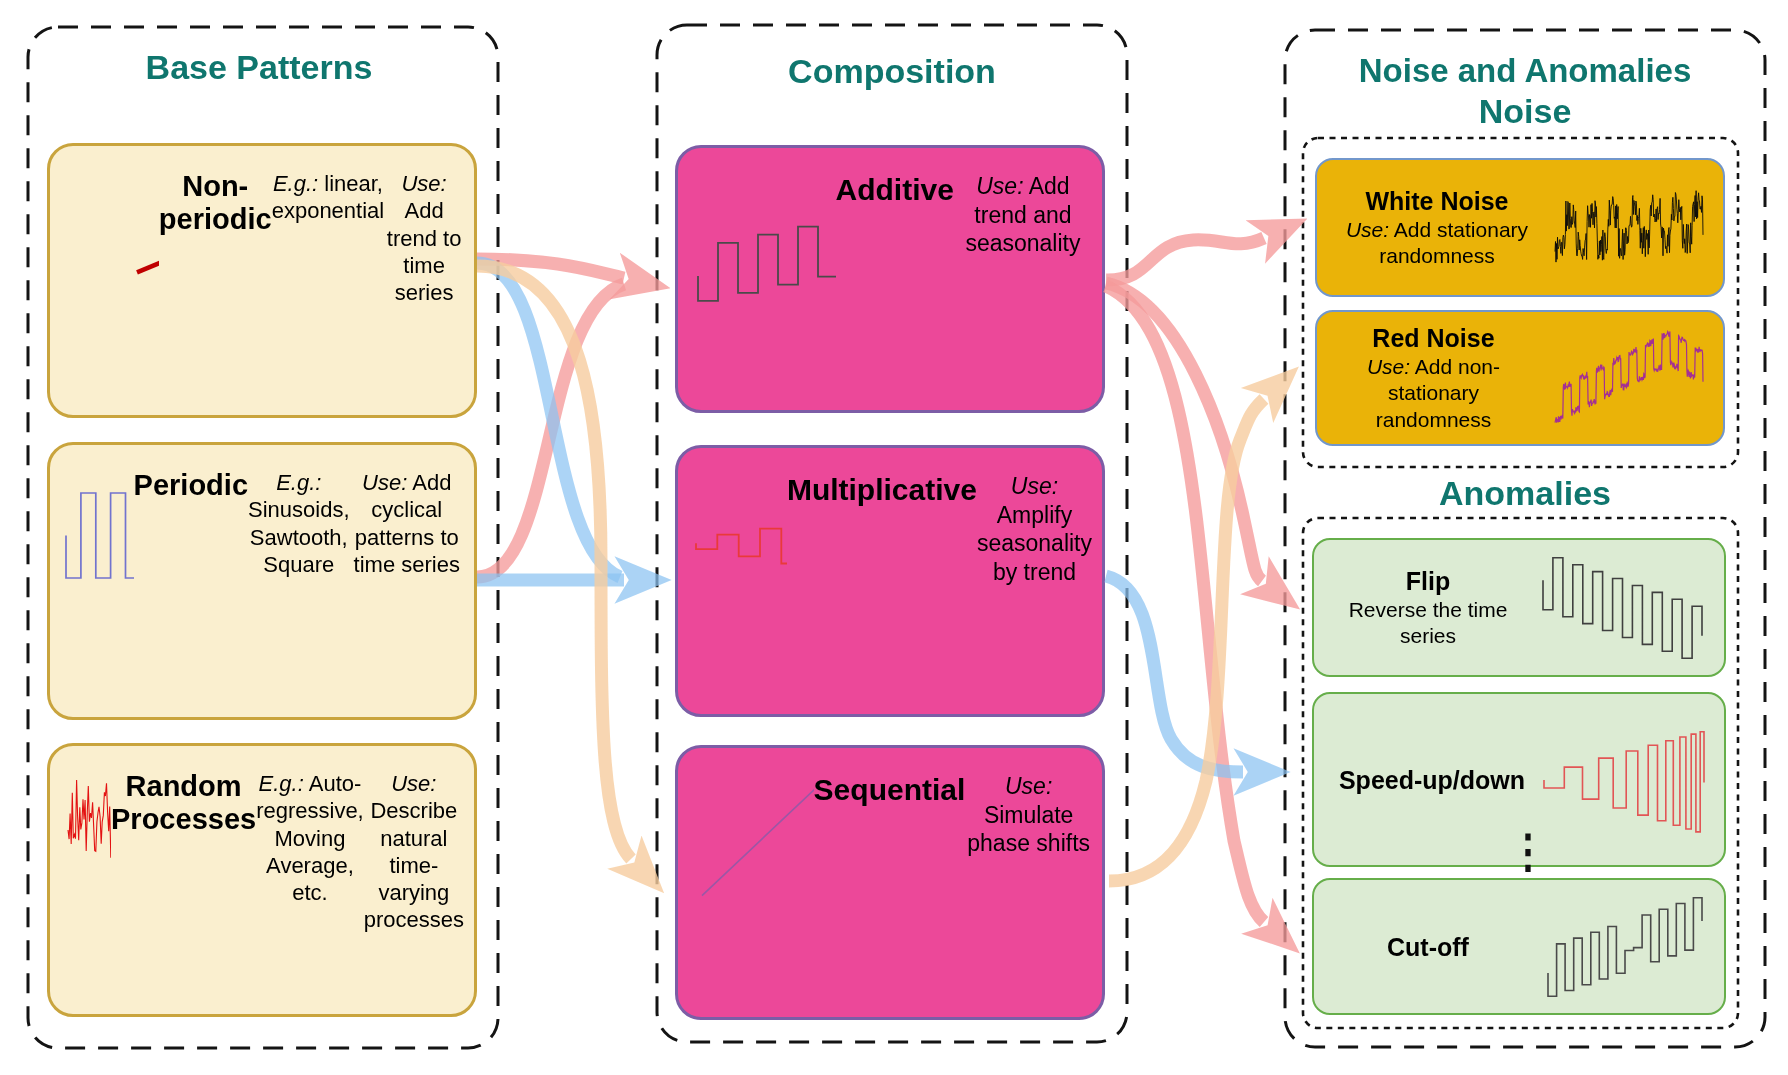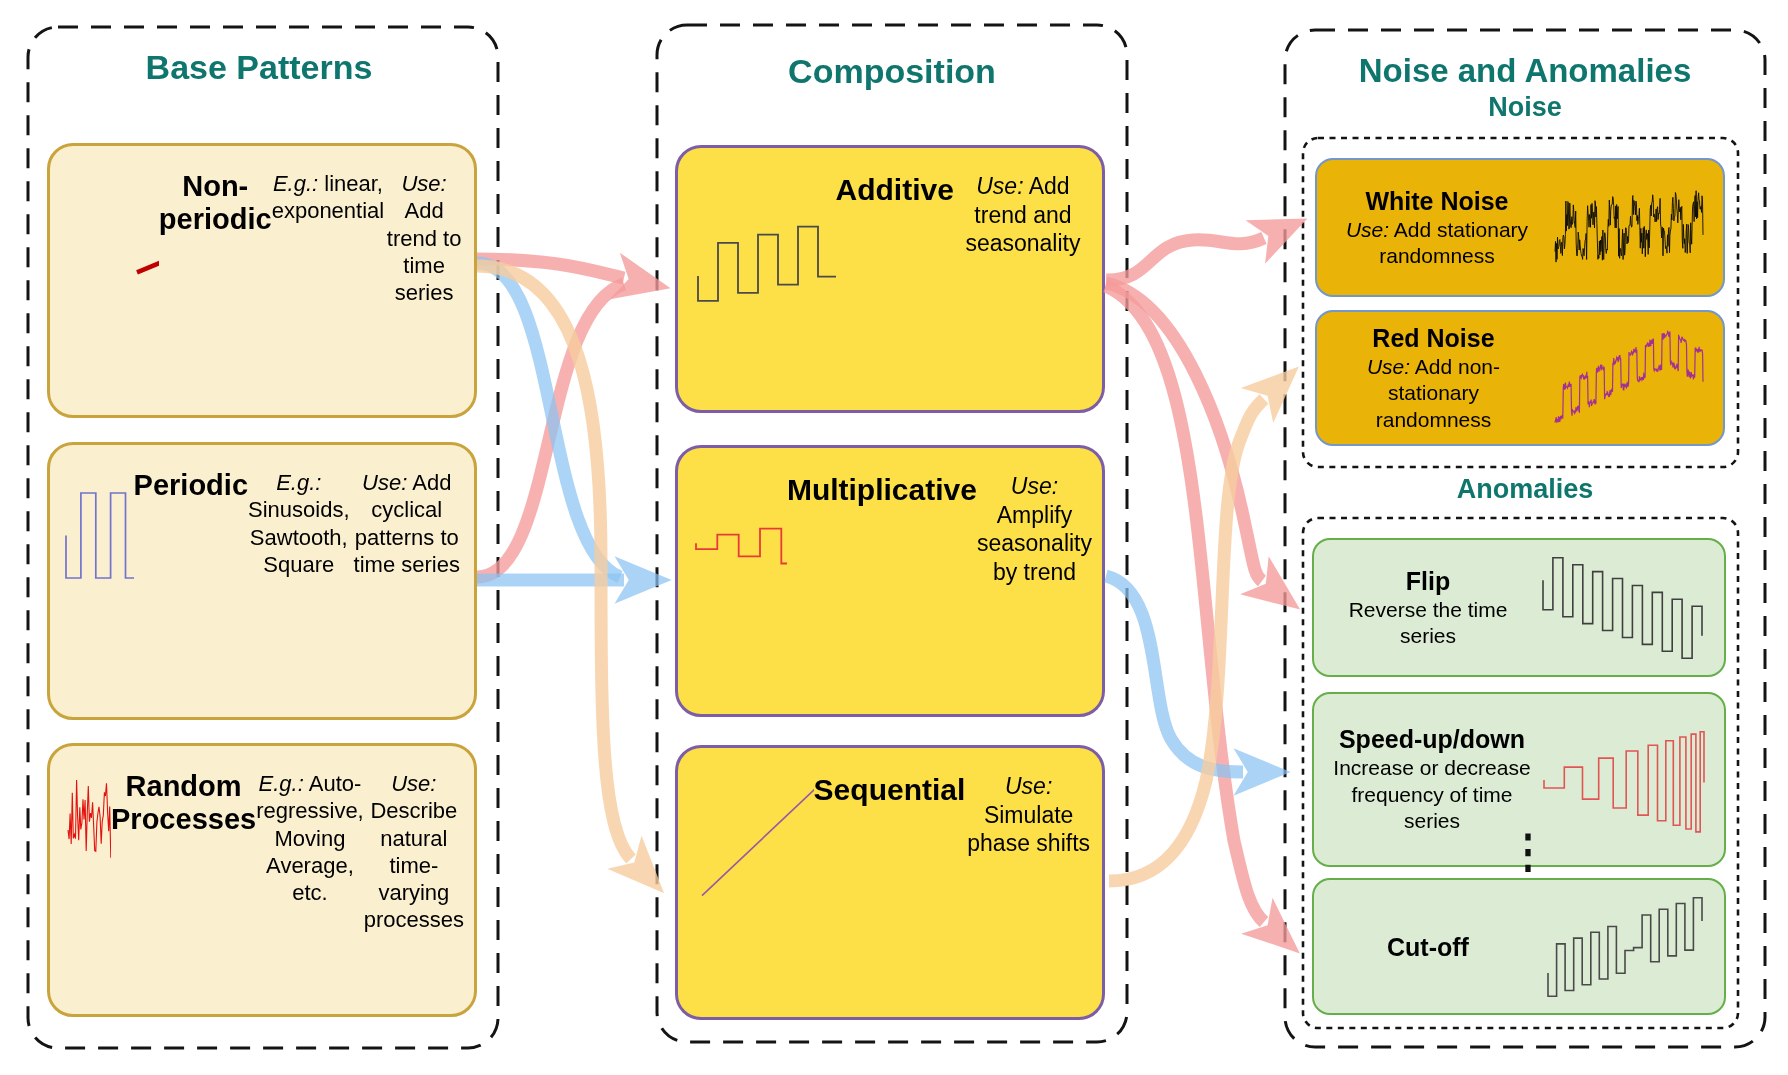--- a/index.html
+++ b/index.html
@@ -1,25 +1,25 @@
 <!DOCTYPE html>
 <html><head>
 <meta charset="utf-8">
 <style>
   html,body{margin:0;padding:0;background:#fff}
   body{width:1788px;height:1075px;position:relative;overflow:hidden;
        font-family:"Liberation Sans",sans-serif;color:#000}
   svg.layer{position:absolute;left:0;top:0;pointer-events:none}
   .coltitle{position:absolute;font-weight:bold;text-align:center;color:#0f766e;z-index:2}
-  .t34{font-size:34px}.t33{font-size:33px}.t27{font-size:27px}
+  .t34{font-size:34px}.t33{font-size:33px}.t27{font-size:34px}
   .box{position:absolute;box-sizing:border-box;z-index:2}
   .ybox,.pbox{display:flex;align-items:flex-start;text-align:center;
        padding:24px 10px 14px;border-radius:26px}
   .ybox{background:#FAEFCF;border:3.5px solid #C9A43D}
-  .pbox{background:#fde047;border:3.5px solid #7C5DA6;padding-bottom:26px}
+  .pbox{background:#ec4899;border:3.5px solid #7C5DA6;padding-bottom:26px}
   .ybox .wf,.pbox .wf{margin-bottom:auto;margin-top:4px}
   .btitle{font-weight:bold}
   .ybox .btitle{font-size:29px;line-height:1.15;margin-bottom:2px}
   .pbox .btitle{font-size:30px;line-height:1.2;margin-bottom:4px}
   .bline{font-size:22px;line-height:1.24}
   .pbox .bline{font-size:23px}
   .rowbox{display:flex;align-items:center;justify-content:space-between;
       padding:8px 14px;border-radius:18px;text-align:center}
   .bluebox{background:#eab308;border:2.5px solid #7297CB}
   .greenbox{background:#DCEBD3;border:2.5px solid #66AE4A}
@@ -125,21 +125,20 @@
     <div class="bline">Reverse the time series</div>
   </div>
   <svg class="wf" width="175" height="126">
       <polyline points="8.0,35.3 8.0,64.7 17.9,64.7 17.9,12.8 27.9,12.8 27.9,71.7 37.8,71.7 37.8,19.7 47.8,19.7 47.8,78.6 57.7,78.6 57.7,26.6 67.6,26.6 67.6,85.5 77.6,85.5 77.6,33.5 87.5,33.5 87.5,92.5 97.4,92.5 97.4,40.5 107.4,40.5 107.4,99.4 117.3,99.4 117.3,47.4 127.3,47.4 127.3,106.3 137.2,106.3 137.2,54.3 147.1,54.3 147.1,113.2 157.1,113.2 157.1,61.3 167.0,61.3 167.0,90.7" fill="none" stroke="#3f3f3f" stroke-width="1.6"></polyline>
     </svg>
 </div>
 
 <div class="box rowbox greenbox" style="left:1312px;top:692px;width:414px;height:175px">
   <div class="side" style="flex:0 0 208px">
     <div class="btitle">Speed-up/down</div>
-    <div class="bline">Increase or decrease frequency of time series</div>
   </div>
   <svg class="wf" width="172" height="122">
       <polyline points="6.0,61.0 6.0,69.0 26.3,69.0 26.3,48.1 44.5,48.1 44.5,80.1 60.7,80.1 60.7,39.1 75.2,39.1 75.2,89.0 88.2,89.0 88.2,32.0 99.8,32.0 99.8,96.1 110.2,96.1 110.2,26.2 119.5,26.2 119.5,101.8 127.8,101.8 127.8,21.7 135.3,21.7 135.3,106.3 141.9,106.3 141.9,18.0 147.9,18.0 147.9,110.0 153.2,110.0 153.2,15.1 157.9,15.1 157.9,112.9 162.2,112.9 162.2,12.7 166.0,12.7 166.0,63.4" fill="none" stroke="#E25555" stroke-width="1.6"></polyline>
     </svg>
 </div>
 
 <div class="dots" style="left:1508px;top:833px">⋮</div>
 
 <div class="box rowbox greenbox" style="left:1312px;top:878px;width:414px;height:137px">
   <div class="side" style="flex:0 0 200px">

